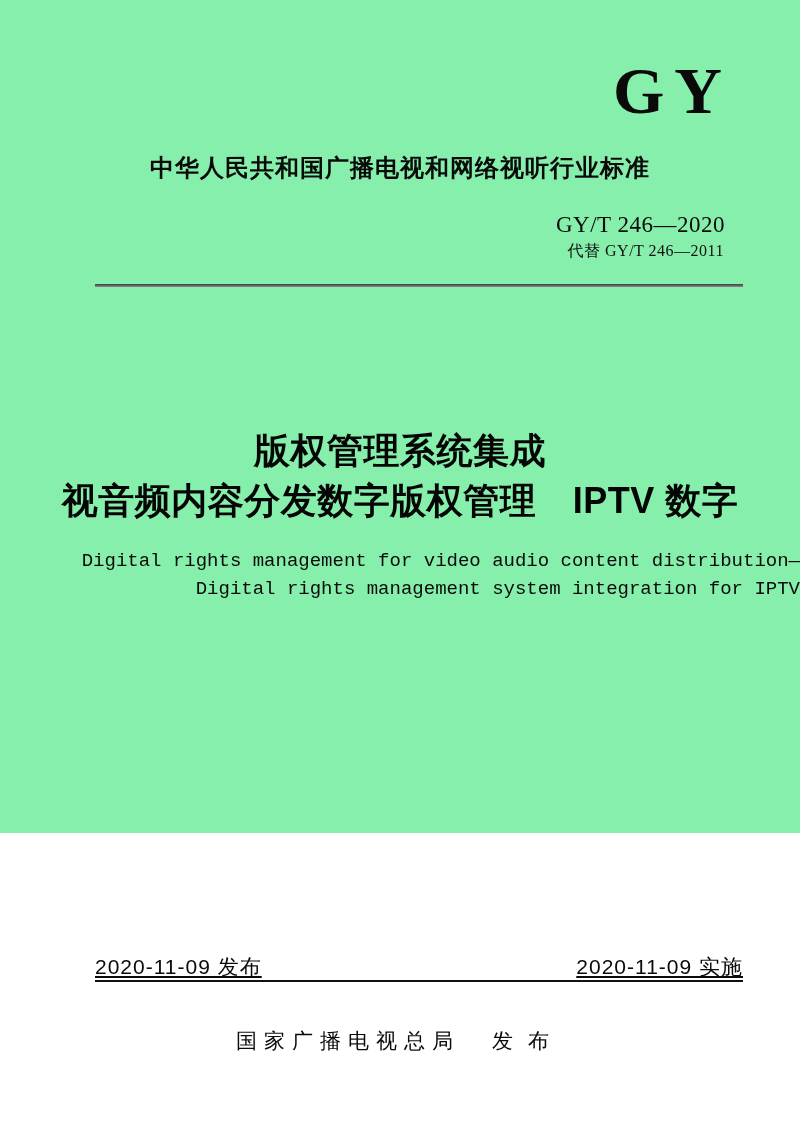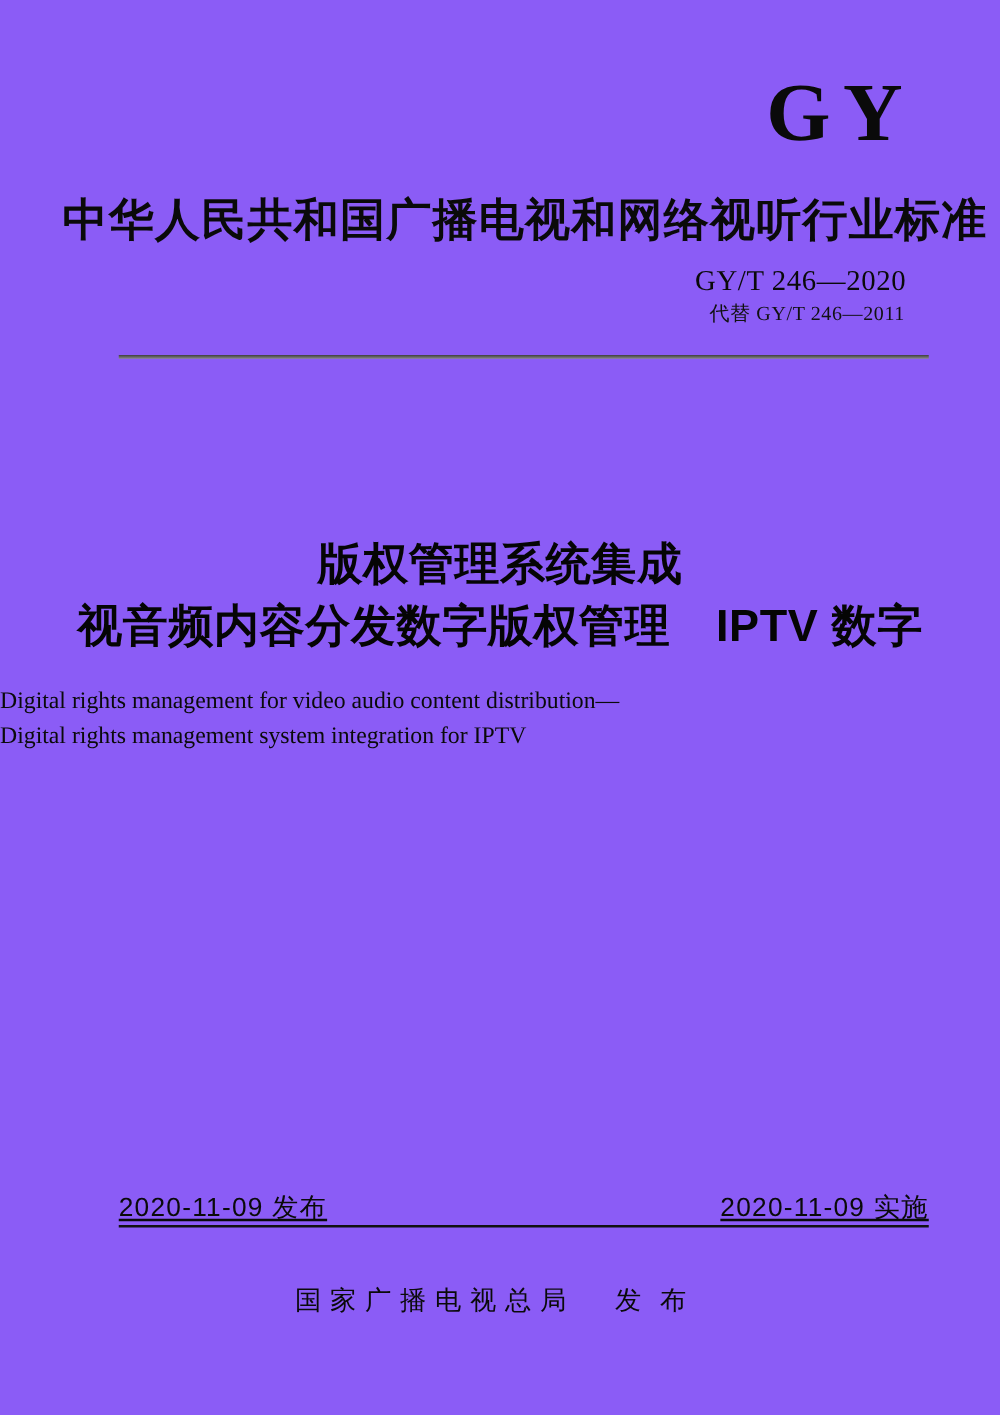--- a/index.html
+++ b/index.html
@@ -6,38 +6,38 @@
   html, body { background: #ffffff; }
   body {
     width: 800px; height: 1132px;
     font-family: "Liberation Sans", "DejaVu Sans", sans-serif;
     color: #000;
     position: relative;
     overflow: hidden;
   }
   .page {
     position: absolute; top: 0; left: 0;
-    width: 800px; height: 1132px;
-    background: #8b5cf6;
+    width: 800px; height: 833px;
+    background: #86efac;
   }
   .gy-logo {
     position: absolute;
     top: 58px; right: 68px;
     font-family: "Liberation Serif", "DejaVu Serif", serif;
     font-weight: 700;
     font-size: 66px;
     line-height: 1;
     letter-spacing: 10px;
     color: #0a0a0a;
   }
   .category-title {
     position: absolute;
     top: 152px; left: 50px; width: 700px;
-    text-align: right;
-    font-size: 36px;
+    text-align: center;
+    font-size: 24px;
     font-weight: 700;
     letter-spacing: 1px;
     white-space: nowrap;
     color: #0a0a0a;
   }
   .standard-number {
     position: absolute;
     top: 212px; right: 75px;
     font-family: "Liberation Serif", "DejaVu Serif", serif;
     font-size: 23px;
@@ -64,22 +64,22 @@
     text-align: center;
     font-size: 36px;
     font-weight: 700;
     line-height: 50px;
     letter-spacing: 0.5px;
     color: #050505;
   }
   .title-en {
     position: absolute;
     top: 547px; left: 0; width: 800px;
-    text-align: left;
-    font-family: Liberation Serif, serif;
+    text-align: right;
+    font-family: Liberation Mono, monospace;
     font-size: 19px;
     line-height: 28px;
     color: #0a0a0a;
   }
   .dates-row {
     position: absolute;
     top: 955px; left: 95px; width: 648px;
     display: flex;
     justify-content: space-between;
     font-size: 21px;

